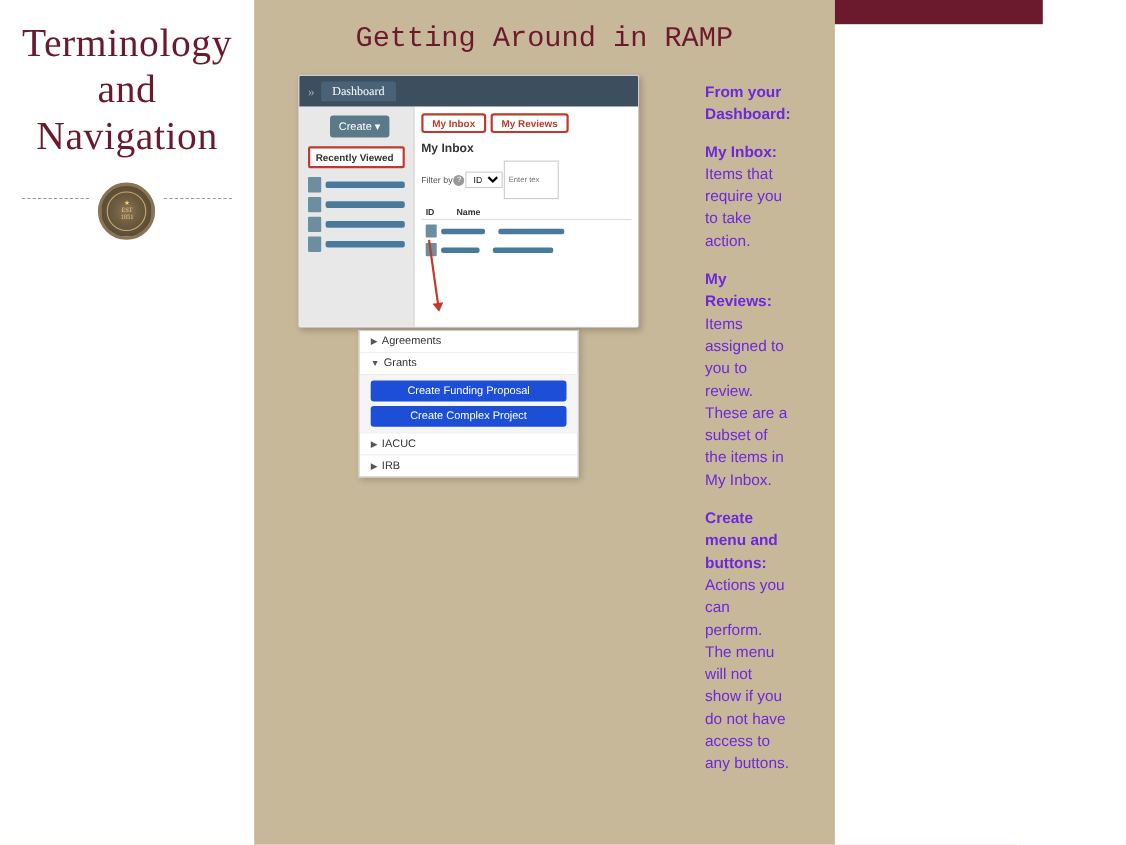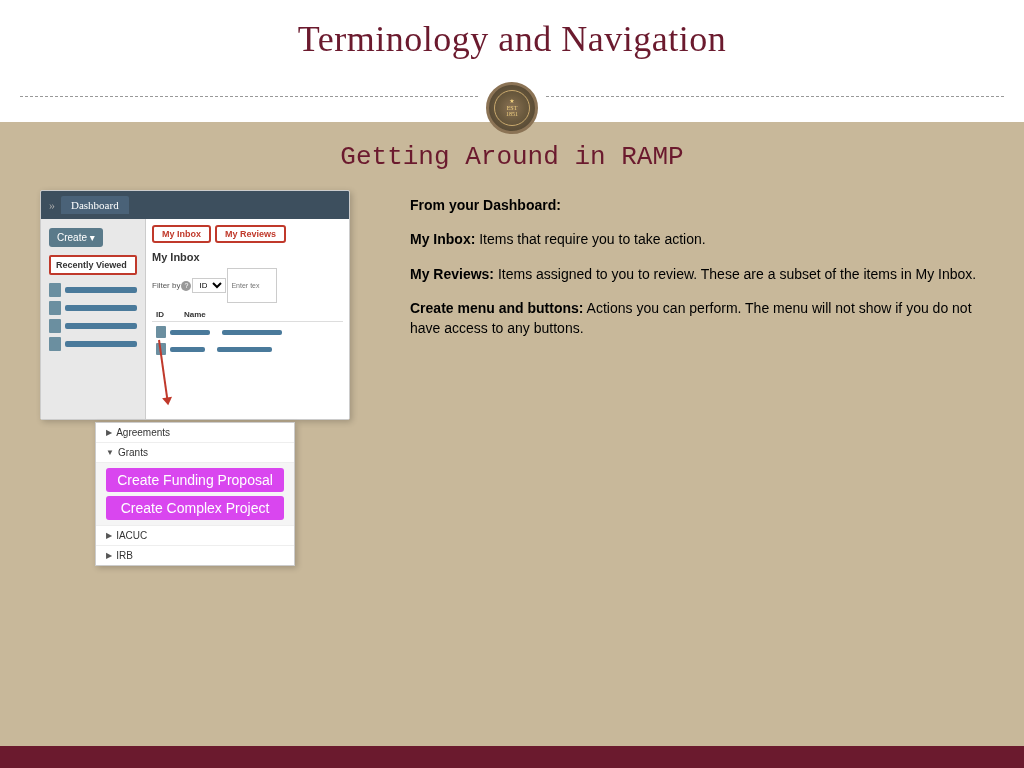--- a/index.html
+++ b/index.html
@@ -6,24 +6,24 @@
 
     body {
       width: 1024px;
       height: 768px;
       overflow: hidden;
       font-family: 'Georgia', serif;
       background: #fff;
     }
 
     .page-container {
-      width: 1024px;
+      width: 948px;
       height: 768px;
       display: flex;
-      flex-direction: column;
+      flex-direction: row;
     }
 
     
     .header-section {
       background: #fff;
       text-align: center;
       padding: 18px 20px 0 20px;
       position: relative;
     }
 
@@ -170,20 +170,21 @@
       background: #5a7a8a;
       color: #fff;
       font-size: 10px;
       padding: 4px 8px;
       border-radius: 3px;
       display: inline-flex;
       align-items: center;
       gap: 3px;
       margin-bottom: 8px;
       font-family: Arial, sans-serif;
+      margin-left: 20px;
     }
 
     .dash-recently-viewed {
       background: #fff;
       border: 2px solid #c0392b;
       border-radius: 2px;
       padding: 3px 5px;
       font-size: 9px;
       font-weight: bold;
       color: #333;
@@ -405,23 +406,23 @@
 
     .dropdown-buttons {
       padding: 5px 10px;
       display: flex;
       flex-direction: column;
       gap: 4px;
       background: #f5f5f5;
     }
 
     .dropdown-btn {
-      background: #d946ef;
+      background: #1d4ed8;
       color: #fff;
-      font-size: 14px;
+      font-size: 10px;
       padding: 4px 10px;
       border-radius: 3px;
       font-family: Arial, sans-serif;
       text-align: center;
     }
 
     .dropdown-category-bottom {
       padding: 4px 10px;
       font-size: 10px;
       font-family: Arial, sans-serif;
@@ -435,21 +436,21 @@
     
     .right-column {
       flex: 1;
       padding-top: 5px;
     }
 
     .text-block {
       margin-bottom: 14px;
       font-size: 14px;
       line-height: 1.45;
-      color: #000000;
+      color: #6d28d9;
       font-family: Arial, sans-serif;
     }
 
     .text-block strong {
       font-weight: bold;
     }
 
     
     .bottom-bar {
       background: #6b1a2e;

